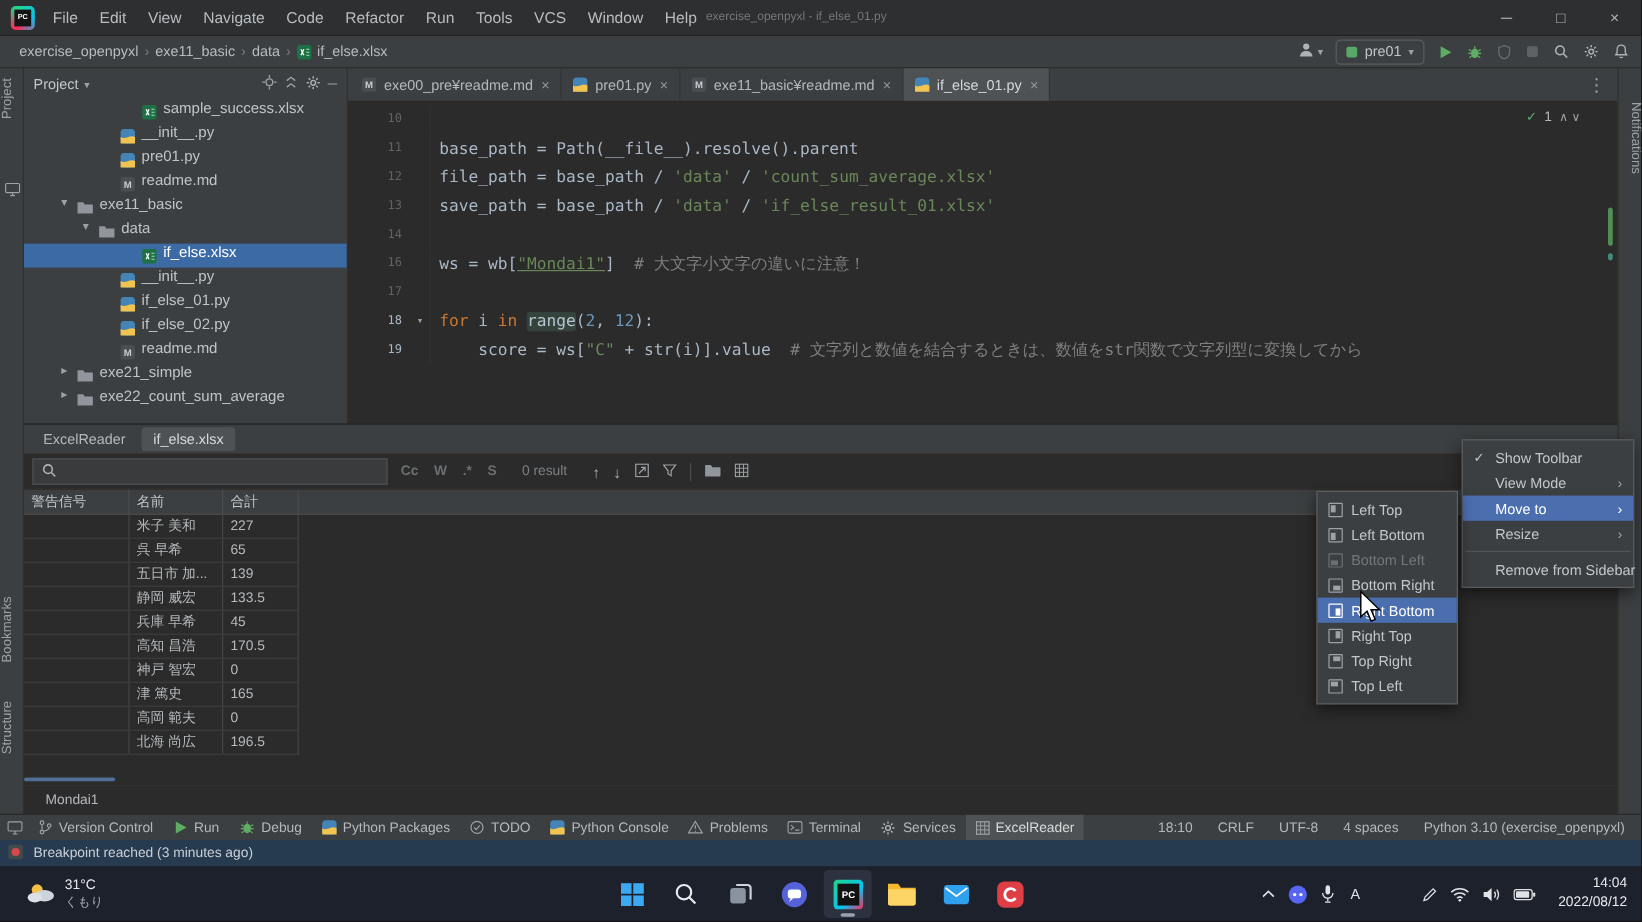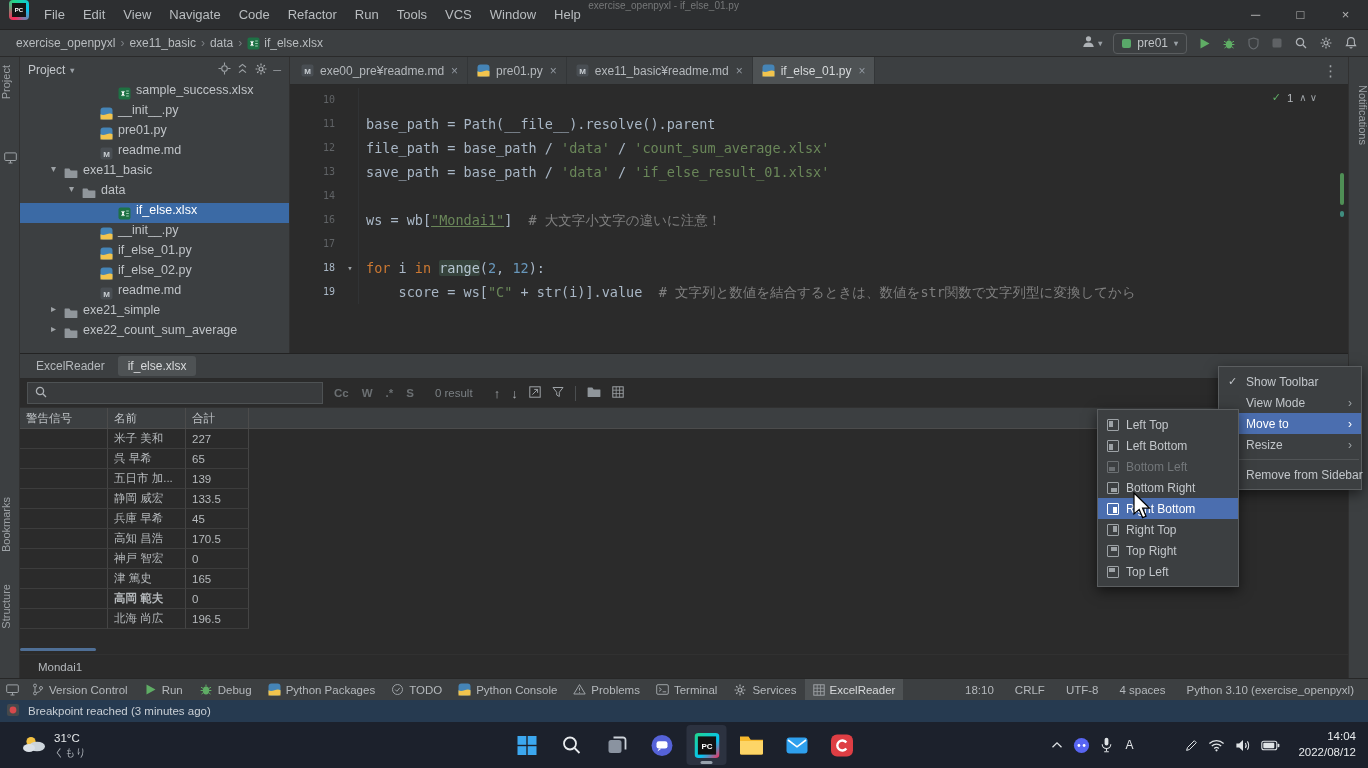--- a/index.html
+++ b/index.html
@@ -1,21 +1,21 @@
 <!DOCTYPE html>
 <html><head>
 <meta charset="utf-8">
 <style>
 *{margin:0;padding:0;box-sizing:border-box}
 html,body{width:1368px;height:768px;background:#000;overflow:hidden}
 #root{position:relative;width:1368px;height:768px;font-family:"Liberation Sans",sans-serif;font-size:13px;color:#bbb;background:#2b2b2b;overflow:hidden}
 .ic{display:inline-flex;align-items:center;justify-content:center;flex:none}
 .ic svg{display:block}
 
-.titlebar{height:30px;background:#2d2f31;display:flex;align-items:flex-start;border-bottom:1px solid #232323;position:relative}
+.titlebar{height:30px;background:#2d2f31;display:flex;align-items:center;border-bottom:1px solid #232323;position:relative}
 .tb-logo{width:20px;height:20px;margin:0 6px 0 9px;border-radius:4px;background:conic-gradient(from 210deg,#fe2857,#21d789,#07c3f2,#fe2857);display:flex;align-items:center;justify-content:center;flex:none}
 .tb-logo span{background:#151515;width:14px;height:14px;display:flex;align-items:center;justify-content:center;font-size:6px;font-weight:bold;color:#fff}
 .menus{display:flex;height:100%}
 .menu-item{padding:0 9px;display:flex;align-items:center;color:#b9bdc0;font-size:13px}
 .tb-title{position:absolute;left:43%;color:#767879;font-size:10px;white-space:nowrap}
 .winctl{margin-left:auto;display:flex;height:100%}
 .wc{width:45px;display:flex;align-items:center;justify-content:center;color:#b4b4b4;font-size:13px}
 
 .navbar{height:27px;background:#3c3f41;display:flex;align-items:center;padding:0 10px 0 12px;border-bottom:1px solid #2a2a2a}
 .crumbs{display:flex;align-items:center;font-size:12px;color:#b8bcbf}
@@ -107,21 +107,21 @@
 .tb-app.active{background:#2c3240}
 .tb-app.active::after{content:"";position:absolute;bottom:1px;left:14px;width:12px;height:3px;border-radius:2px;background:#98a2ad}
 .tb-tray{margin-left:auto;display:flex;align-items:center;gap:10px;padding-right:12px}
 .tray-ic{display:inline-flex;color:#dfe3e6}
 .ime{font-size:12px;color:#dfe3e6;padding:0 2px}
 .tray-gap{width:30px}
 .clock{text-align:right;font-size:11.5px;color:#e7eaec;line-height:1.35;margin-left:8px}
 
 .menu{position:absolute;background:#3c3f41;border:1px solid #5b5e60;box-shadow:0 4px 12px rgba(0,0,0,.55);padding:4px 0;z-index:50;font-size:12px;color:#c3c7cb}
 #ctxmenu{left:1218px;top:366px;width:144px}
-#ctxsub{left:1097px;top:409px;width:142px}
+#ctxsub{left:1097px;top:409px;width:118px}
 .mi{height:21px;display:flex;align-items:center;padding:0 9px;gap:7px}
 .mi .chk{width:11px;font-size:11px;flex:none}
 .mi .lbl{flex:1;white-space:nowrap}
 .mi .arr{color:#9da2a6;font-size:12px}
 .mi.hl{background:#4b6eaf;color:#fff}
 .mi.hl .arr{color:#fff}
 .mi.dis{color:#73777a}
 .msep{height:1px;background:#515456;margin:4px 2px}
 .pos{width:12px;height:12px;border:1px solid #9da2a6;position:relative;flex:none;border-radius:1px}
 .mi.hl .pos{border-color:#fff}
@@ -590,21 +590,21 @@
                 <div class="tcell" style="width: 78px;">神戸 智宏</div>
                 <div class="tcell" style="width: 63px;">0</div>
               </div>
               <div class="trow">
                 <div class="tcell" style="width: 88px;"></div>
                 <div class="tcell" style="width: 78px;">津 篤史</div>
                 <div class="tcell" style="width: 63px;">165</div>
               </div>
               <div class="trow">
                 <div class="tcell" style="width: 88px;"></div>
-                <div class="tcell" style="width: 78px; font-weight: bold;">高岡 範夫</div>
+                <div class="tcell" style="width: 78px;">高岡 範夫</div>
                 <div class="tcell" style="width: 63px;">0</div>
               </div>
               <div class="trow">
                 <div class="tcell" style="width: 88px;"></div>
                 <div class="tcell" style="width: 78px;">北海 尚広</div>
                 <div class="tcell" style="width: 63px;">196.5</div>
               </div>
             </div>
           <div class="hthumb"></div>
         </div>

